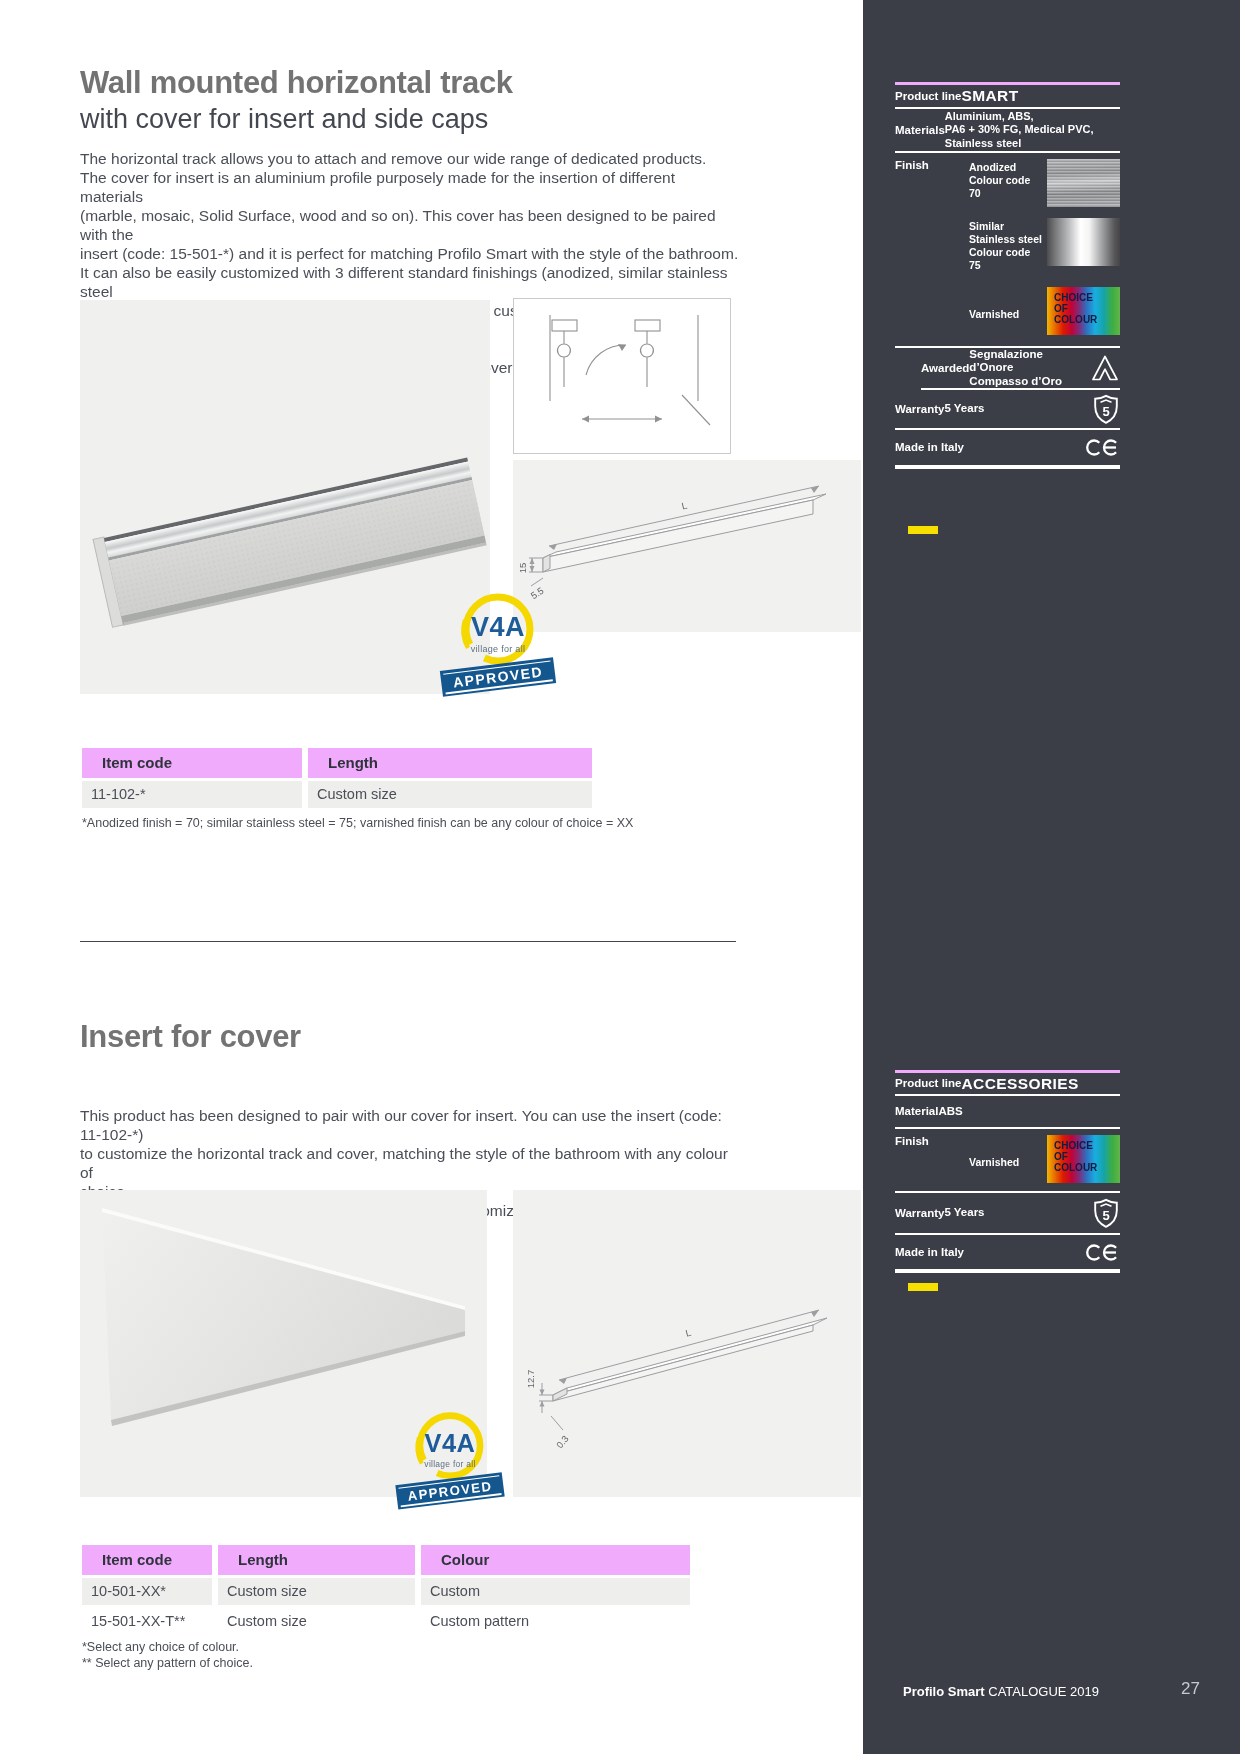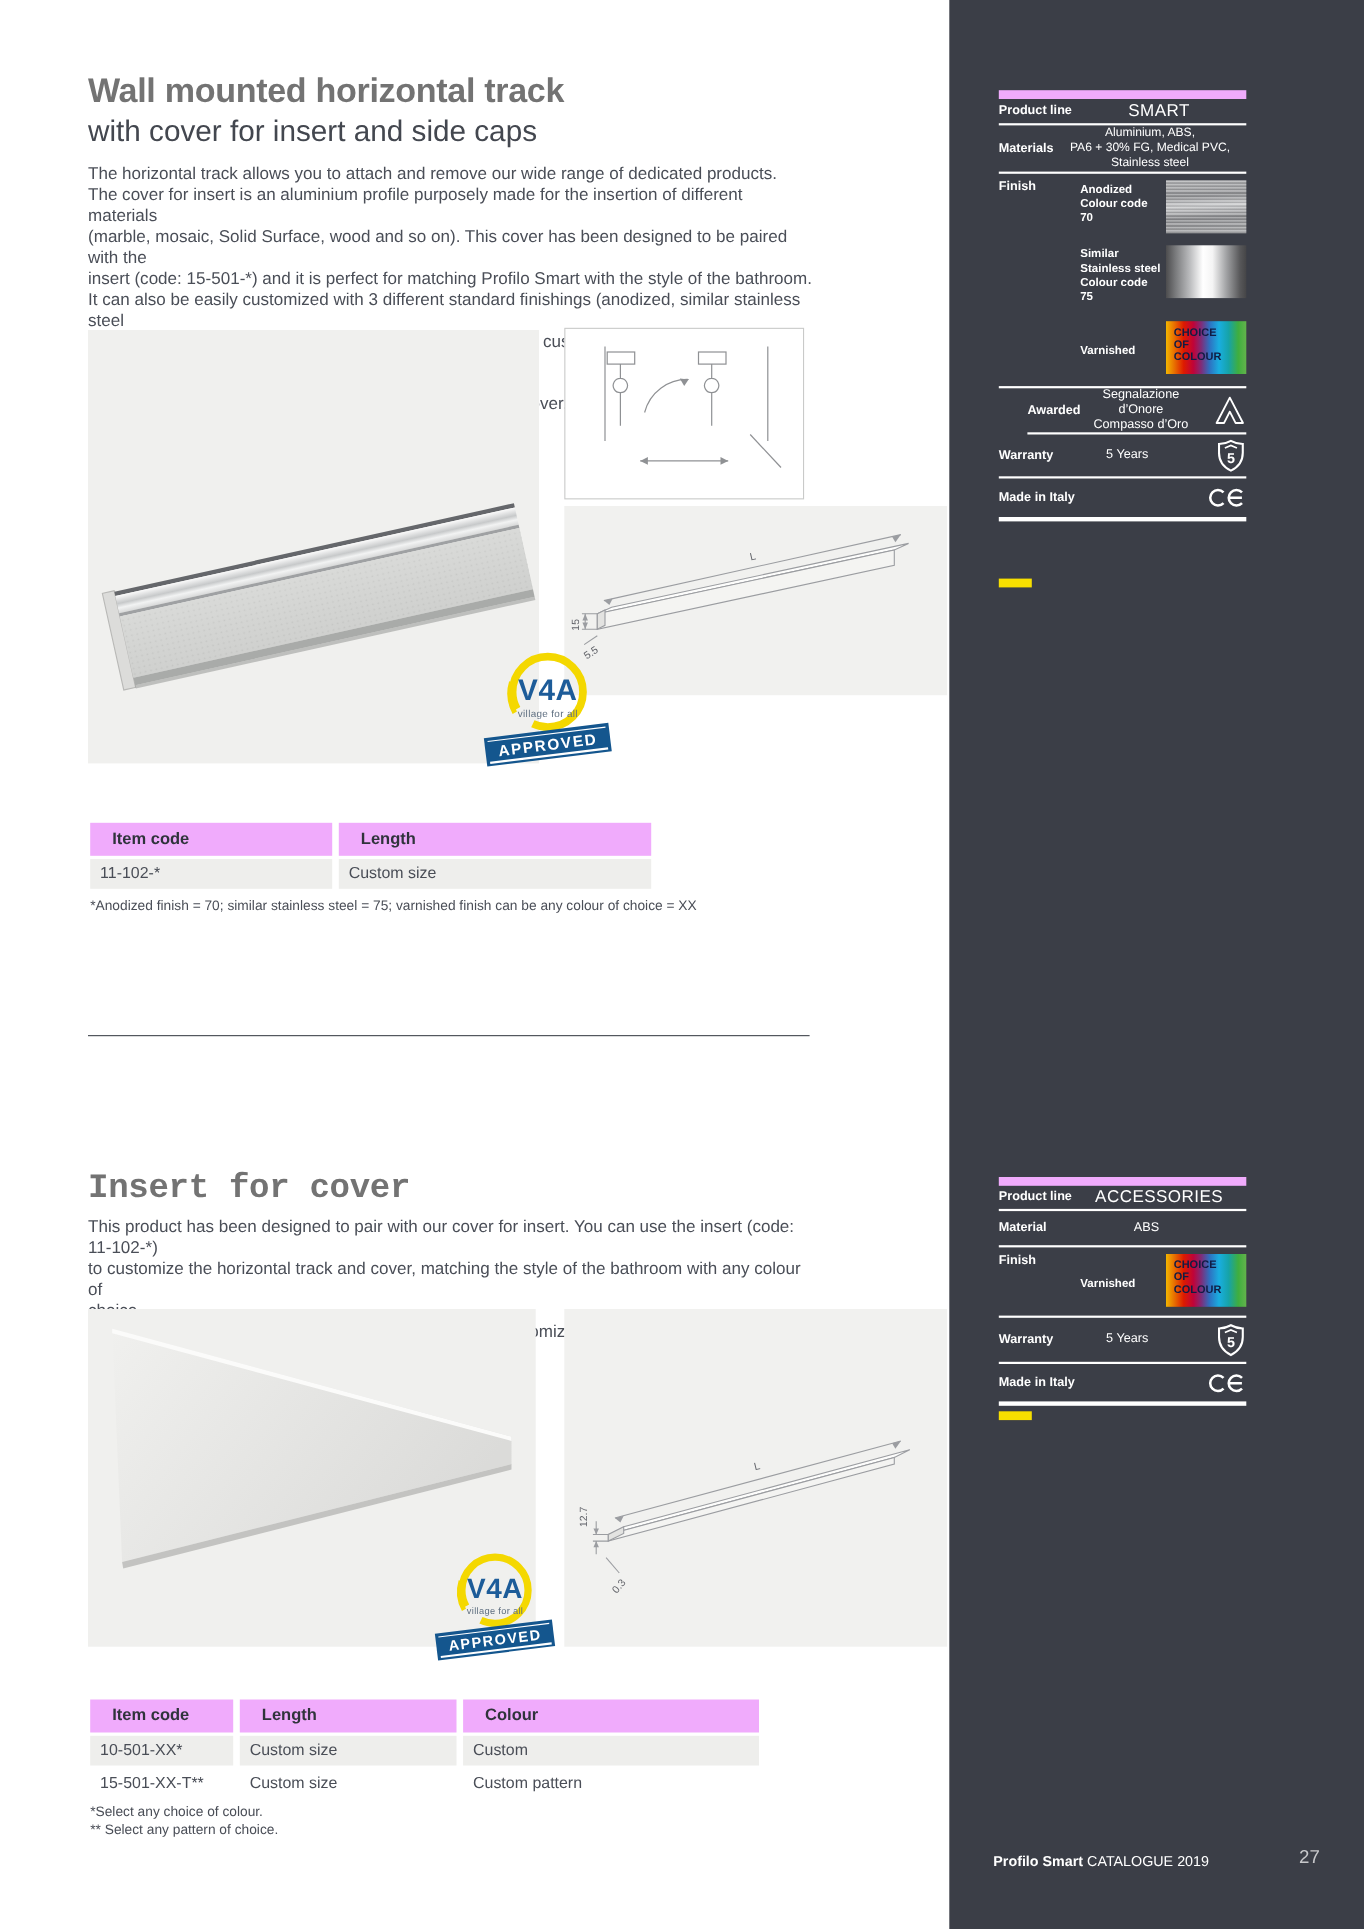--- a/index.html
+++ b/index.html
@@ -26,25 +26,25 @@
   .v4a{position:absolute;width:100px;height:106px;}
   .v4a .ring{position:absolute;left:0;top:0;}
   .v4a .vt{position:absolute;left:0;top:24px;width:100%;text-align:center;font-size:27px;font-weight:bold;color:#1d5c99;letter-spacing:.5px;}
   .v4a .vs{position:absolute;left:0;top:56px;width:100%;text-align:center;font-size:9px;color:#5f6f80;letter-spacing:.3px;}
   .v4a .ribbon{position:absolute;left:-7px;right:-7px;bottom:4px;height:26px;background:#14568e;transform:rotate(-7deg);
                text-align:center;line-height:26px;font-size:14px;font-weight:bold;color:#fff;letter-spacing:1.5px;}
   .v4a .ribbon::before,.v4a .ribbon::after{content:"";position:absolute;left:3px;right:3px;height:1.3px;background:#fff;}
   .v4a .ribbon::before{top:2.5px;} .v4a .ribbon::after{bottom:2.5px;}
   
   .sidebar{position:absolute;left:863px;top:0;width:377px;height:1754px;background:#3b3e47;color:#fff;}
-  .spec-panel{position:absolute;left:45px;width:225px;border-top:8px solid #f0abfc;}
+  .spec-panel{position:absolute;left:32px;width:225px;border-top:3px solid #f0abfc;}
   .sp-row{display:flex;align-items:center;border-bottom:2px solid #fff;box-sizing:border-box;position:relative;}
   .sp-row.last{border-bottom:4px solid #fff;}
   .sp-label{font-size:11.5px;font-weight:bold;line-height:13px;flex:none;}
-  .sp-value{flex:1;text-align:center;font-size:11.5px;font-weight:normal;line-height:13.5px;}
+  .sp-value{flex:1;text-align:left;font-size:11.5px;font-weight:bold;line-height:13.5px;}
   .sp-big{font-size:15.5px;letter-spacing:.4px;}
   .sp-icon{flex:none;margin-left:9px;display:flex;justify-content:flex-end;align-items:center;}
   .sp-finish{display:block;}
   .sp-finish .sp-label{position:absolute;left:0;top:6px;}
   .finish-stack{margin-left:74px;padding-top:6px;}
   .finish-item{display:flex;justify-content:space-between;align-items:flex-start;}
   .finish-text{font-size:10.5px;font-weight:bold;line-height:13px;padding-top:2px;}
   .swatch{width:73px;height:48px;flex:none;}
   .brushed{background:linear-gradient(178deg,#b9babc 0%,#939497 22%,#cfd0d2 38%,#8d8e91 55%,#b3b4b6 72%,#7d7e81 100%);}
   .brushed{background-image:repeating-linear-gradient(180deg,rgba(255,255,255,.28) 0 1px,rgba(0,0,0,.08) 2px 3px),
@@ -166,21 +166,21 @@
   <div class="ptable t1">
     <div class="th">Item code</div>
     <div class="th">Length</div>
     <div class="td">11-102-*</div>
     <div class="td">Custom size</div>
   </div>
   <div class="footnote" style="top:815px;">*Anodized finish = 70; similar stainless steel = 75; varnished finish can be any colour of choice = XX</div>
 
   <div class="divider" style="top:941px;"></div>
 
-  <div class="h1" style="top:1064px;font-family:Liberation Mono, monospace;">Insert for cover</div>
+  <div class="h1" style="top:1020px;">Insert for cover</div>
   <div class="body-p preline" style="top:1106px;">This product has been designed to pair with our cover for insert. You can use the insert (code: 11-102-*)
 to customize the horizontal track and cover, matching the style of the bathroom with any colour of
 choice.
 Available in any choice of colour. Also available a fully customizable patterned option.</div>
 
   <div class="photo" style="left:80px;top:1190px;width:407px;height:307px;">
     <svg width="407" height="307" viewBox="0 0 407 307">
       <defs>
         <linearGradient id="insG" x1="0" y1="0" x2="1" y2=".45">
           <stop offset="0" stop-color="#f0f0ee"></stop>

